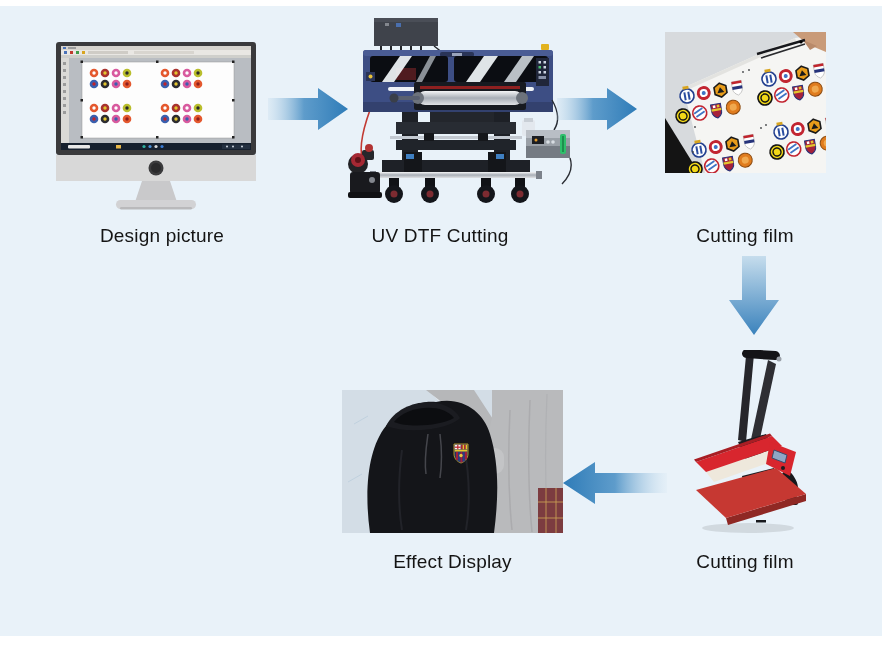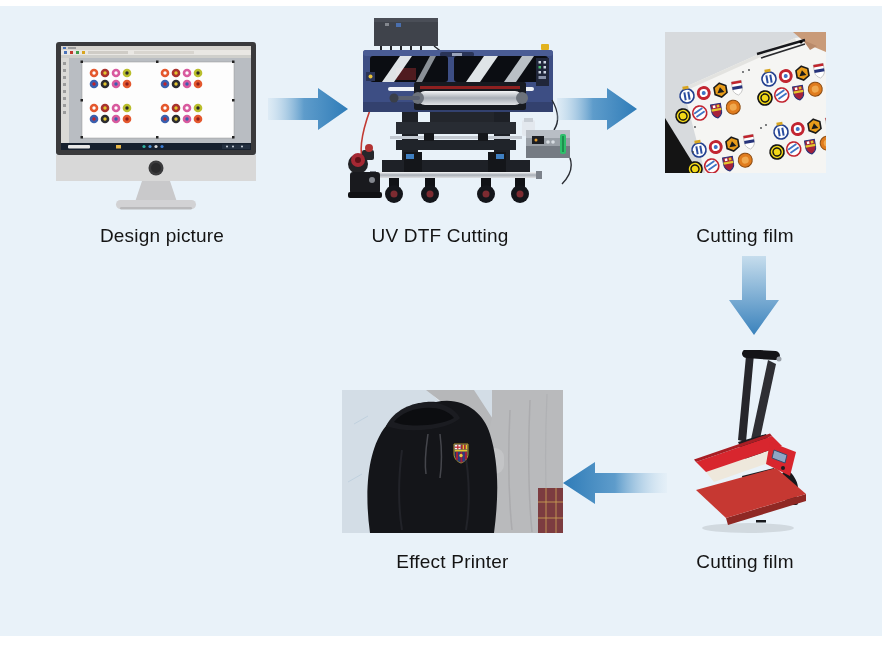--- a/index.html
+++ b/index.html
@@ -428,15 +428,15 @@
           <rect x="8.6" y="9.9" width="2.2" height="9.5" fill="#2a3f86"></rect>
         <rect x="10.8" y="9.9" width="2.2" height="7.5" fill="#a01f3c"></rect>
         <circle cx="7" cy="13.5" r="1.7" fill="#e8c93f"></circle>
       </g>
     </svg>
   </div>
 
   <div class="step-label" style="left:56px;top:224px;width:212px">Design picture</div>
   <div class="step-label" style="left:334px;top:224px;width:212px">UV DTF Cutting</div>
   <div class="step-label" style="left:660px;top:224px;width:170px">Cutting film</div>
-  <div class="step-label" style="left:342px;top:550px;width:221px">Effect Printer</div>
+  <div class="step-label" style="left:342px;top:550px;width:221px">Effect Display</div>
   <div class="step-label" style="left:660px;top:550px;width:170px">Cutting film</div>
 </div>
 
 </body></html>

